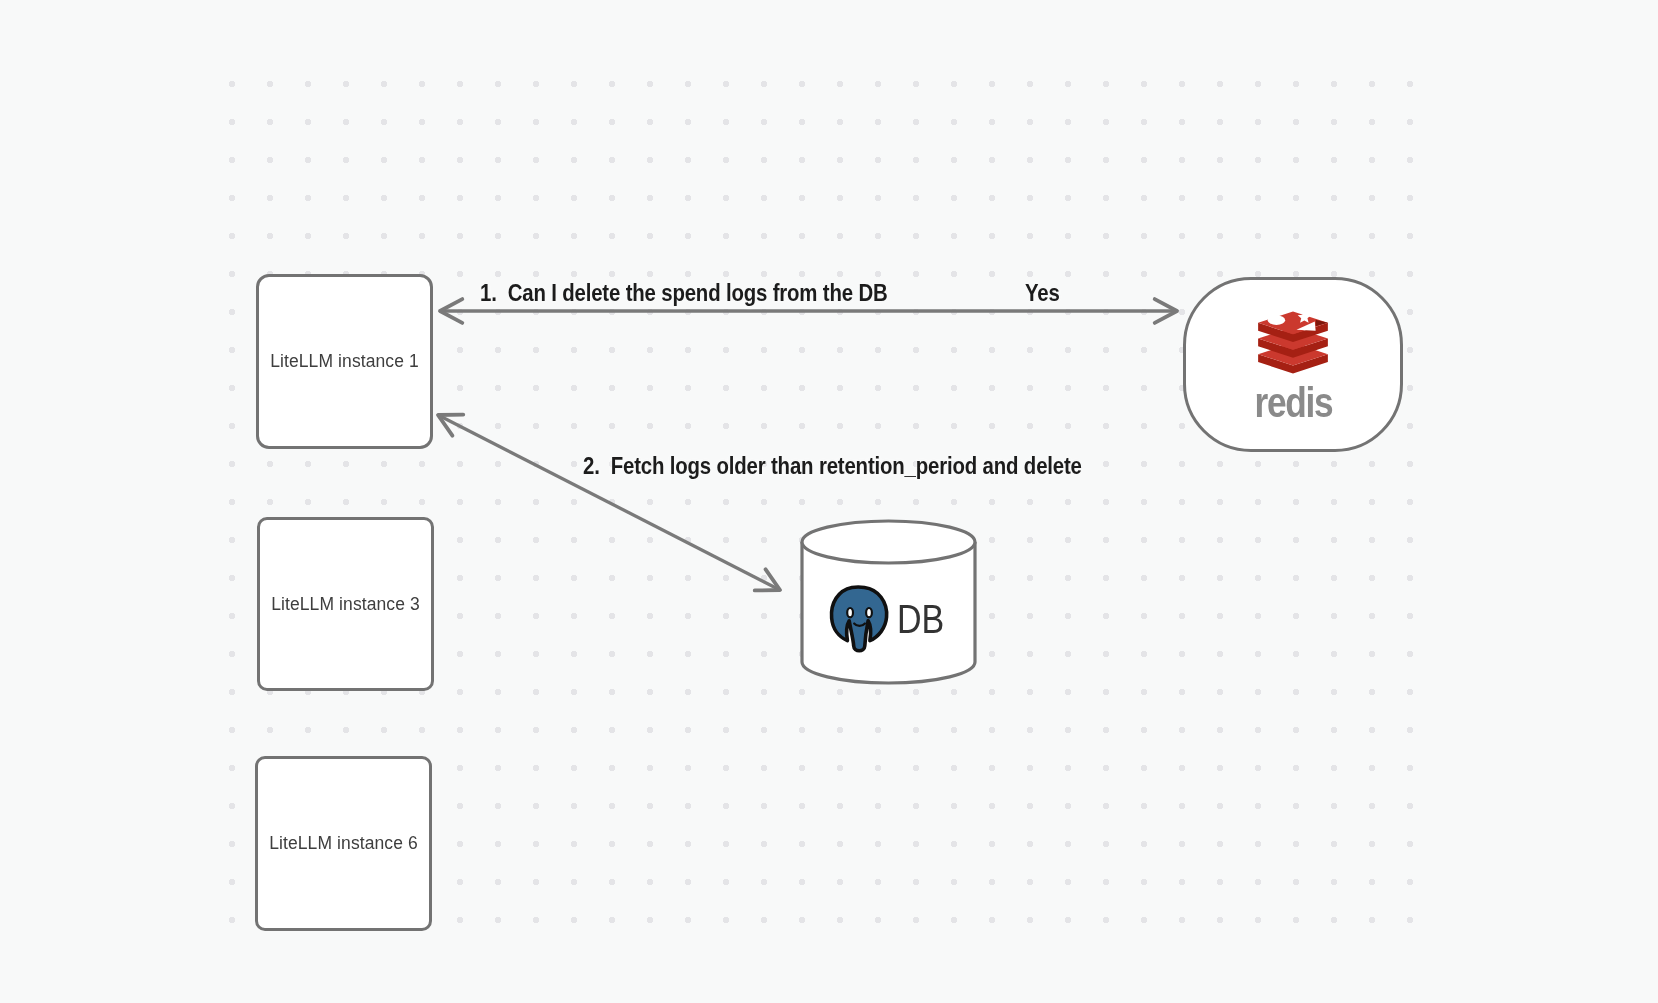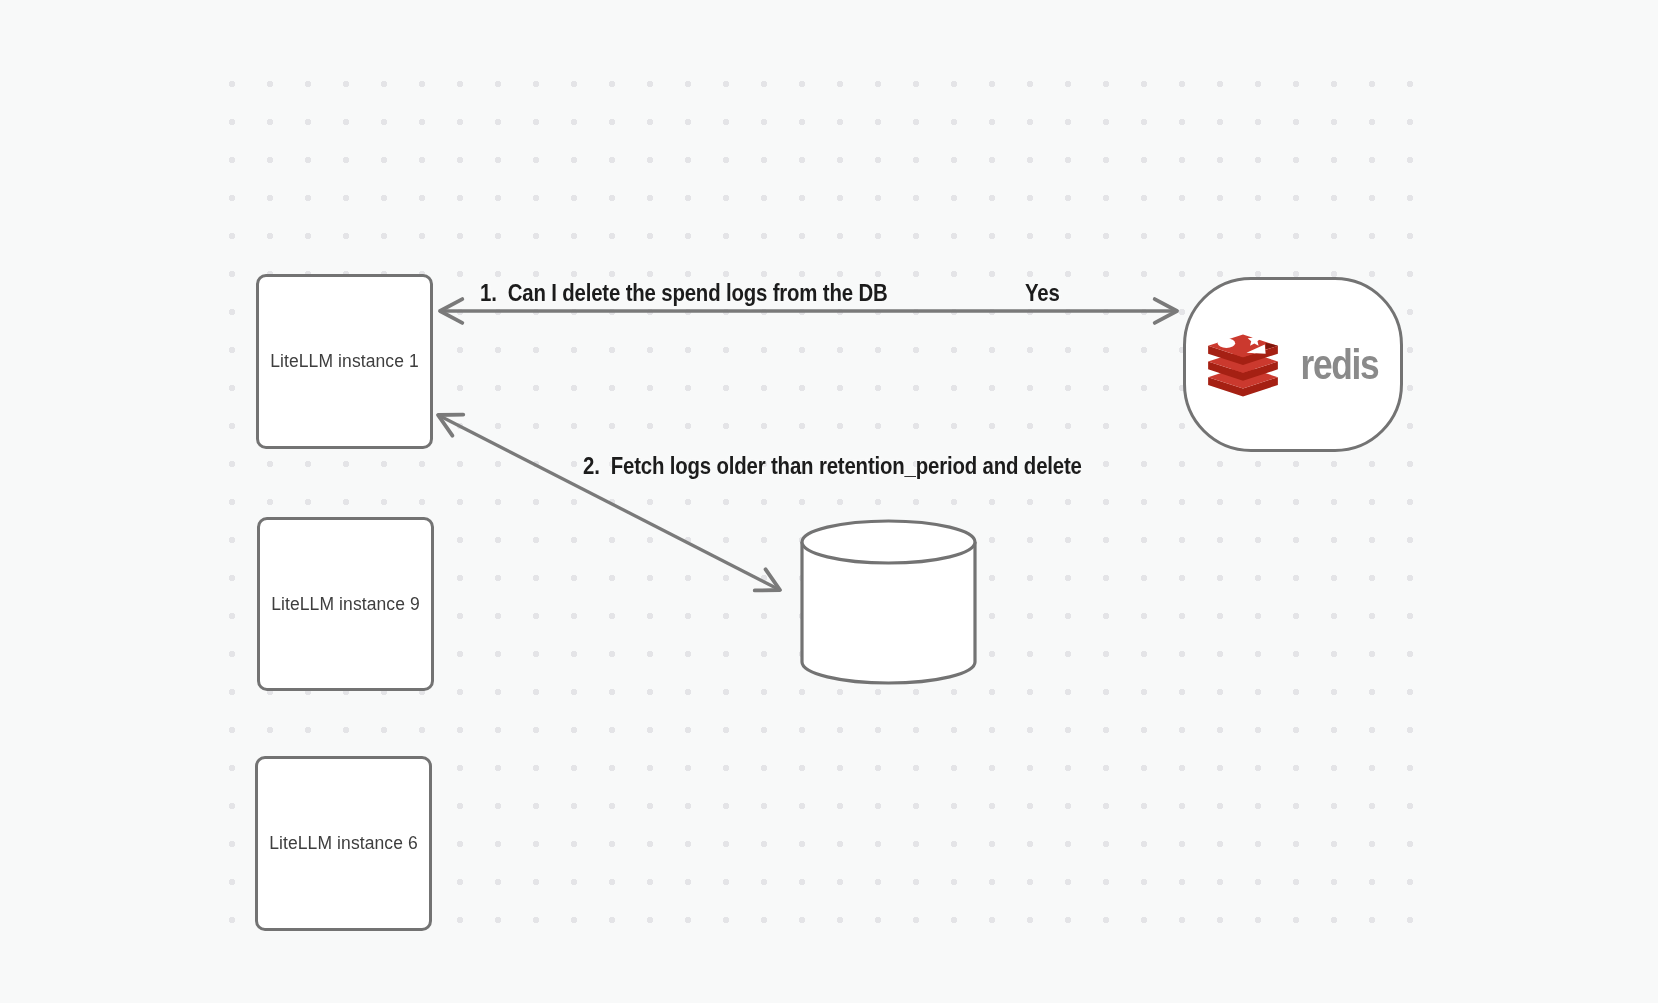--- a/index.html
+++ b/index.html
@@ -36,28 +36,29 @@
     align-items: center;
     justify-content: center;
     box-sizing: border-box;
   }
   .inst {
     width: 177px; height: 175px;
     color: #3e3e3e;
     font-size: 17.5px;
     letter-spacing: 0.1px;
   }
-  #inst1 { left: 256px; top: 274px; }
+  #inst1 { left: 256px; top: 274px; border-radius: 13px; }
   #inst2 { left: 257px; top: 517px; height: 174px; }
   #inst3 { left: 255px; top: 756px; }
   #redis-node {
     left: 1183px; top: 277px;
     width: 220px; height: 175px;
     border-radius: 68px;
     border-width: 3.5px;
+    flex-direction: column;
     gap: 8px;
   }
   .redis-icon { width: 84px; height: 68px; display: block; }
   .redis-word {
     font-weight: 700;
     font-size: 42px;
     line-height: 0.9;
     color: #8a8a8a;
     letter-spacing: -1.5px;
     transform: scaleX(0.84);
@@ -112,21 +113,21 @@
     </marker>
   </defs>
   <line x1="440" y1="311" x2="1177" y2="311" stroke="#7a7a7a" stroke-width="3.3" marker-start="url(#ah)" marker-end="url(#ah)"></line>
   <line x1="438" y1="415" x2="780" y2="590" stroke="#7a7a7a" stroke-width="3.3" marker-start="url(#ah)" marker-end="url(#ah)"></line>
 </svg>
 
 <div class="node inst" id="inst1">
   <span>LiteLLM instance 1</span>
 </div>
 <div class="node inst" id="inst2">
-  <span>LiteLLM instance 9</span>
+  <span>LiteLLM instance 3</span>
 </div>
 <div class="node inst" id="inst3">
   <span>LiteLLM instance 6</span>
 </div>
 
 <div class="node" id="redis-node">
   <svg class="redis-icon" viewBox="0 0 96 78">
 
     <path d="M8 53 L48 66 L88 53 L88 62 L48 75 L8 62 Z" fill="#a52013"></path>
     <path d="M48 40 L88 53 L48 66 L8 53 Z" fill="#cb392e"></path>
@@ -143,17 +144,26 @@
     <polygon points="74,13.5 88,17 74,21" fill="#7e170c"></polygon>
   </svg>
   <span class="redis-word">redis</span>
 </div>
 
 <div id="db-node">
   <svg class="cyl-shape" viewBox="0 0 177 171">
     <path d="M2 25 L2 145 A86.5 21 0 0 0 175 145 L175 25" fill="#ffffff" stroke="#737373" stroke-width="3.2"></path>
     <ellipse cx="88.5" cy="25" rx="86.5" ry="21" fill="#ffffff" stroke="#737373" stroke-width="3.2"></ellipse>
   </svg>
+  <div class="db-content">
+    <svg class="pg" viewBox="0 0 80 80">
+      <path d="M31 5 C 16 8 7 22 8.5 39 C 9.5 51 16.5 60 26 64 C 24.5 55 25 47 28 42 C 30 53 32.5 63 33 70 C 33.3 77 45 77 45.3 70 C 45.6 64 47 52 49 42 C 52 47 52.5 55 51 64 C 60.5 60 68.5 50 69.5 38 C 71 21 60 7 45 5 C 40 4.3 36 4.3 31 5 Z" fill="#336791" stroke="#101010" stroke-width="4" stroke-linejoin="round"></path>
+      <ellipse cx="29" cy="33" rx="3.2" ry="5.2" fill="#ffffff" stroke="#101010" stroke-width="2.4"></ellipse>
+      <ellipse cx="50" cy="33" rx="3.2" ry="5.2" fill="#ffffff" stroke="#101010" stroke-width="2.4"></ellipse>
+      <path d="M33.5 45 C 36.5 48.5 42.5 48.5 45.5 45" fill="none" stroke="#101010" stroke-width="2.4" stroke-linecap="round"></path>
+    </svg>
+    <span class="db-label">DB</span>
+  </div>
 </div>
 
 <div class="edge-label" id="label1">1.  Can I delete the spend logs from the DB</div>
 <div class="edge-label" id="label-yes">Yes</div>
 <div class="edge-label" id="label2">2.  Fetch logs older than retention_period and delete</div>
 
 </body></html>

